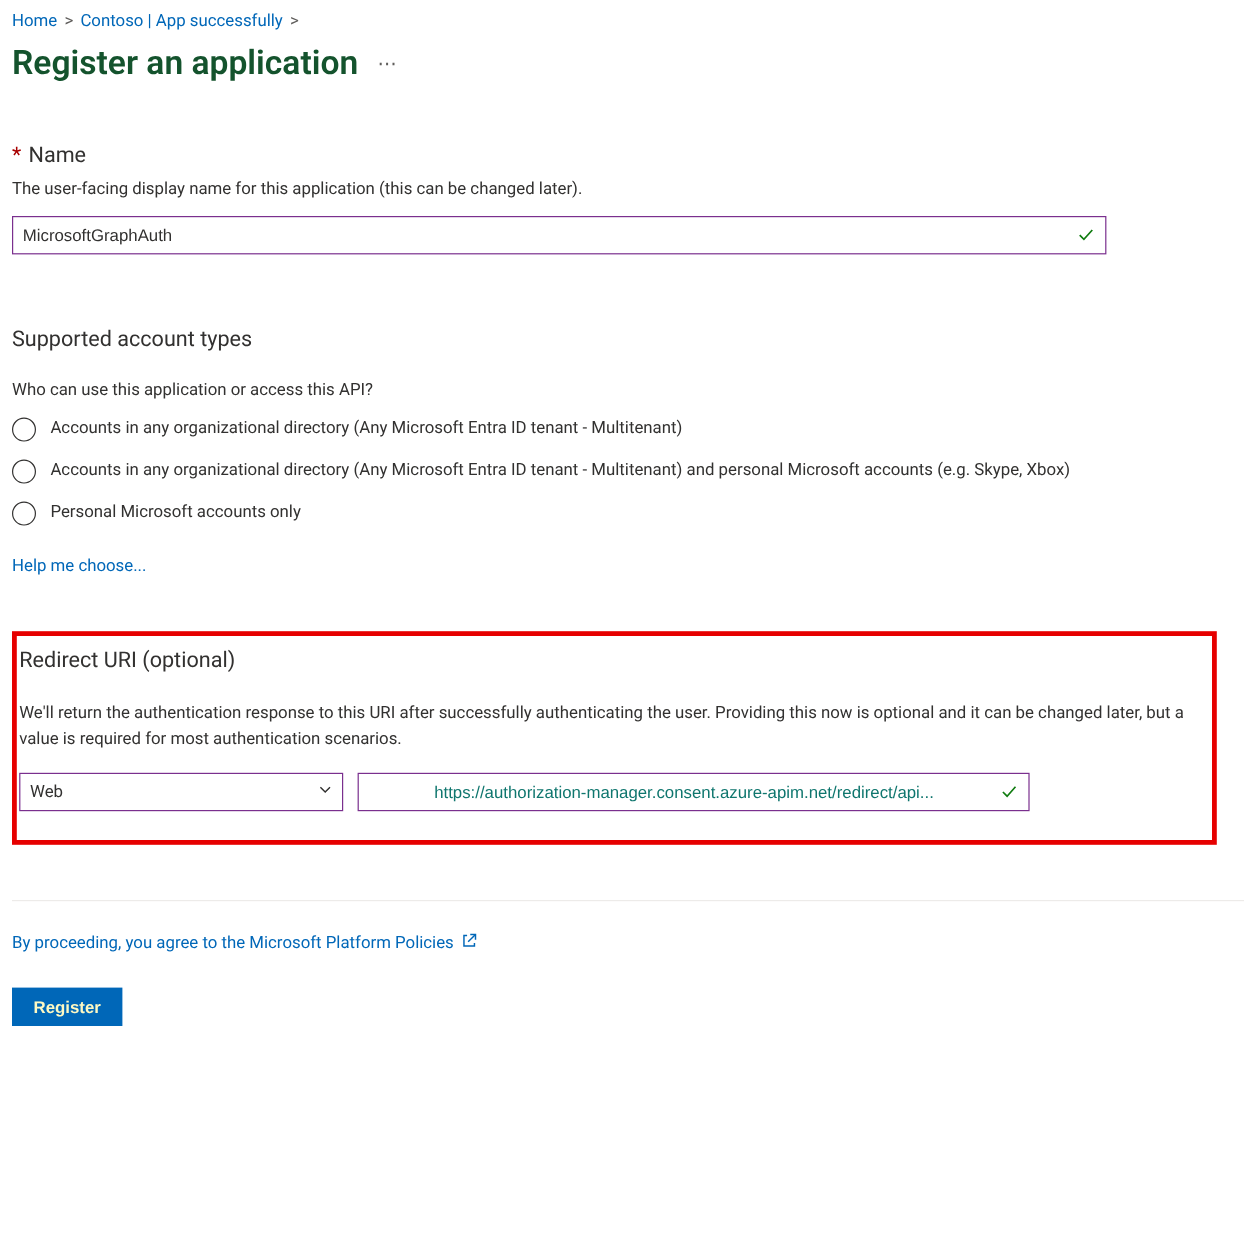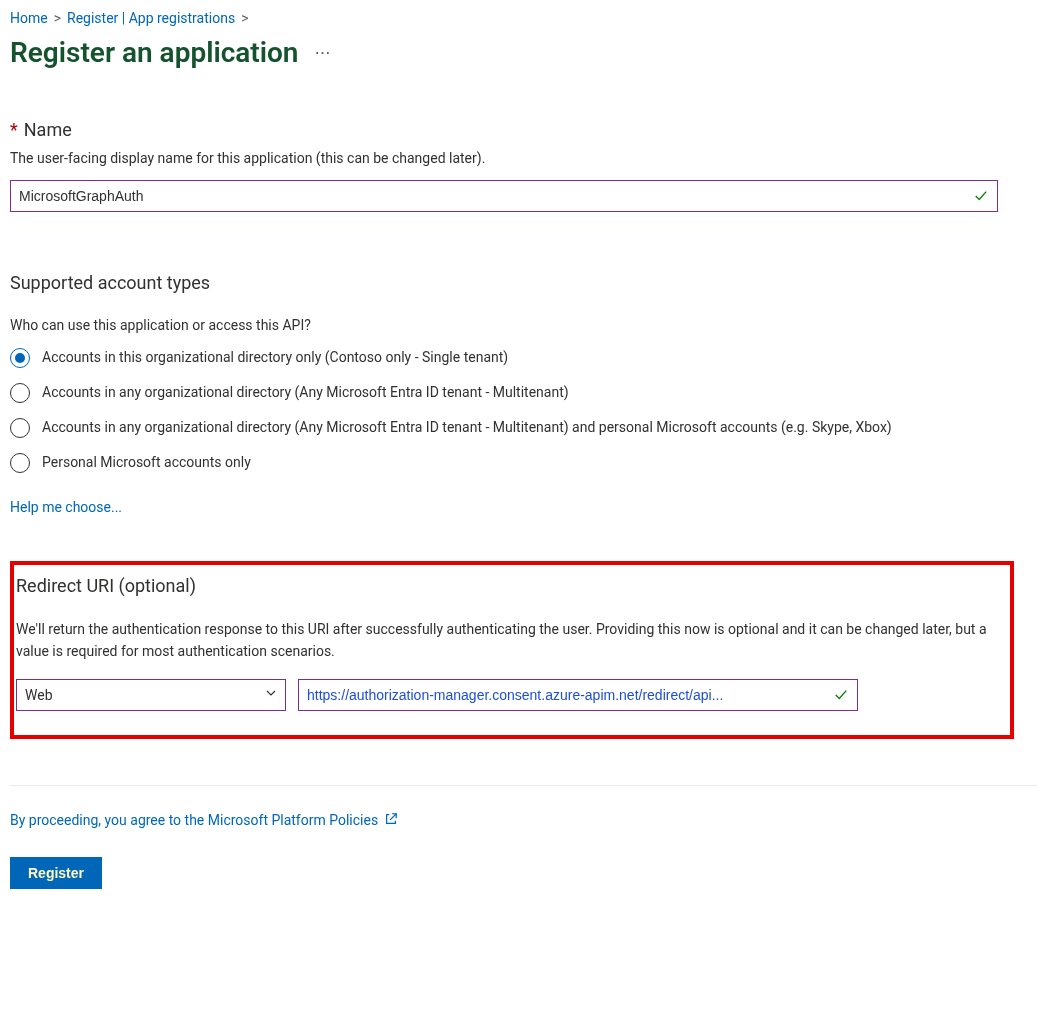--- a/index.html
+++ b/index.html
@@ -36,21 +36,21 @@
   .more-icon { color: #605e5c; font-size: 16px; letter-spacing: 1px; cursor: pointer; }
   .field-label-row { display: flex; align-items: center; gap: 6px; margin-bottom: 10px; }
   .req-star { color: #a80000; font-size: 18px; }
   .field-label { font-size: 18px; color: #323130; font-weight: 400; }
   .field-desc { font-size: 14px; color: #323130; margin-bottom: 14px; }
   .input-wrap {
     position: relative;
     display: flex;
     align-items: center;
     border: 1px solid #7a2f8e;
-    width: 988px;
+    width: 912px;
     height: 32px;
     padding: 0 8px;
   }
   .input-wrap input {
     border: none; outline: none; flex: 1; font-size: 14px; color: #323130;
     background: transparent;
   }
   .checkmark {
     width: 16px; height: 16px; display: inline-flex; align-items: center; justify-content: center;
   }
@@ -87,41 +87,41 @@
     display: flex; align-items: center; justify-content: space-between;
     border: 1px solid #7a2f8e; width: 270px; height: 32px; padding: 0 8px;
     cursor: pointer; font-size: 14px; color: #323130;
   }
   .select-box .chev { font-size: 12px; color: #323130; }
   .uri-input-wrap {
     display: flex; align-items: center;
     border: 1px solid #7a2f8e; width: 560px; height: 32px; padding: 0 8px;
   }
   .uri-input-wrap input {
-    border: none; outline: none; flex: 1; font-size: 14px; color: #1d4ed8; background: transparent;
-    white-space: nowrap; overflow: hidden; text-overflow: ellipsis;
+    border: none; outline: none; flex: 1; font-size: 14px; color: #0f766e; background: transparent;
+    white-space: nowrap; overflow: hidden; text-overflow: ellipsis; text-align: center;
   }
   .footer-divider { border-top: 1px solid #edebe9; margin-top: 46px; margin-bottom: 26px; width: 1028px; }
   .policies-row { display: flex; align-items: center; gap: 6px; margin-bottom: 28px; }
   .ext-icon { color: #0067b8; }
   .register-btn {
     background: #0067b8; color: #fef9c3; border: none;
     font-size: 14px; font-weight: 600; padding: 8px 18px; cursor: pointer;
   }
 </style>
 </head>
 <body>
 
 
 
 
 <div class="breadcrumb">
   <a>Home</a>
   <span class="sep">&gt;</span>
-  <a>Register | App registrations</a>
+  <a>Contoso | App successfully</a>
   <span class="sep">&gt;</span>
 </div>
 
 
 <div class="page-title-row">
   <h1 class="page-title">Register an application</h1>
   <span class="more-icon">⋯</span>
 </div>
 
 
@@ -137,26 +137,20 @@
         <path d="M2 8 L6 12 L14 3" stroke="#107c10" stroke-width="1.6" fill="none"></path>
       </svg>
   </span>
 </div>
 
 
 <div class="section">
   <div class="section-heading">Supported account types</div>
   <p class="section-sub">Who can use this application or access this API?</p>
   <div class="radio-group">
-    <div class="radio-item selected">
-      <span class="radio-outer">
-          <span class="radio-inner"></span>
-        </span>
-      <span class="radio-label">Accounts in this organizational directory only (Contoso only - Single tenant)</span>
-    </div>
     <div class="radio-item">
       <span class="radio-outer"></span>
       <span class="radio-label">Accounts in any organizational directory (Any Microsoft Entra ID tenant - Multitenant)</span>
     </div>
     <div class="radio-item">
       <span class="radio-outer"></span>
       <span class="radio-label">Accounts in any organizational directory (Any Microsoft Entra ID tenant - Multitenant) and personal Microsoft accounts (e.g. Skype, Xbox)</span>
     </div>
     <div class="radio-item">
       <span class="radio-outer"></span>

